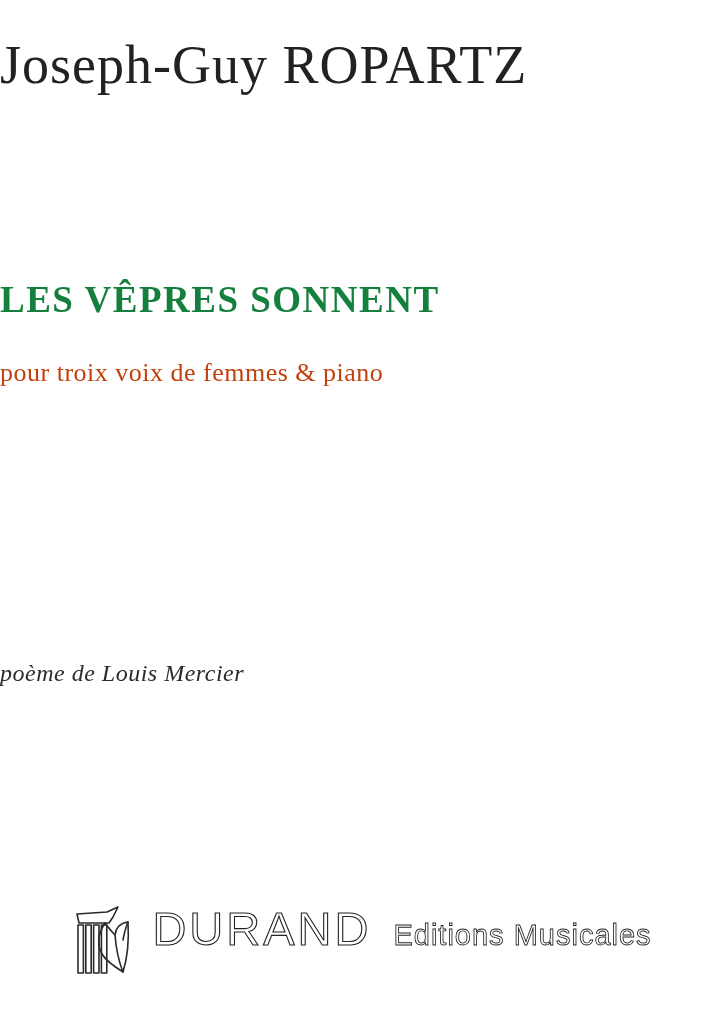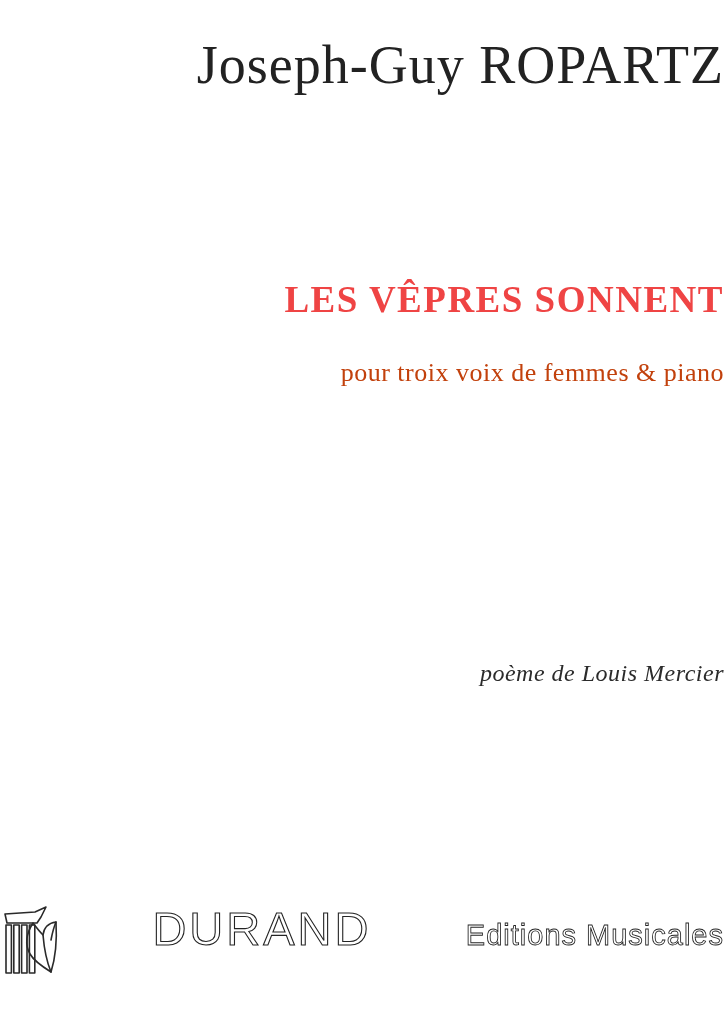--- a/index.html
+++ b/index.html
@@ -13,36 +13,36 @@
     height: 1024px;
     position: relative;
     overflow: hidden;
     font-family: "Liberation Serif", serif;
     color: #1d1d1d;
   }
   .center-line {
     position: absolute;
     left: 0;
     width: 724px;
-    text-align: right;
+    text-align: left;
     white-space: nowrap;
   }
   .composer {
     top: 36px;
     font-size: 54px;
     line-height: 1.1;
     letter-spacing: 1px;
     color: #222;
   }
   .work-title {
     top: 278px;
     font-size: 37px;
     font-weight: bold;
     letter-spacing: 1.5px;
-    color: #ef4444;
+    color: #15803d;
   }
   .subtitle {
     top: 358px;
     font-size: 26px;
     letter-spacing: 0.5px;
     color: #c2410c;
   }
   .poem-credit {
     top: 660px;
     font-size: 24px;
@@ -50,21 +50,21 @@
     font-style: italic;
     letter-spacing: 0.5px;
     color: #2b2b2b;
   }
   .publisher-footer {
     position: absolute;
     top: 905px;
     left: 0;
     width: 724px;
     display: flex;
-    justify-content: space-between;
+    justify-content: center;
     align-items: baseline;
   }
   .logo-wrap {
     align-self: flex-end;
     margin-bottom: -4px;
     margin-right: 20px;
   }
   .logo-wrap svg { display: block; }
   .publisher-name {
     font-family: "Liberation Sans", sans-serif;

